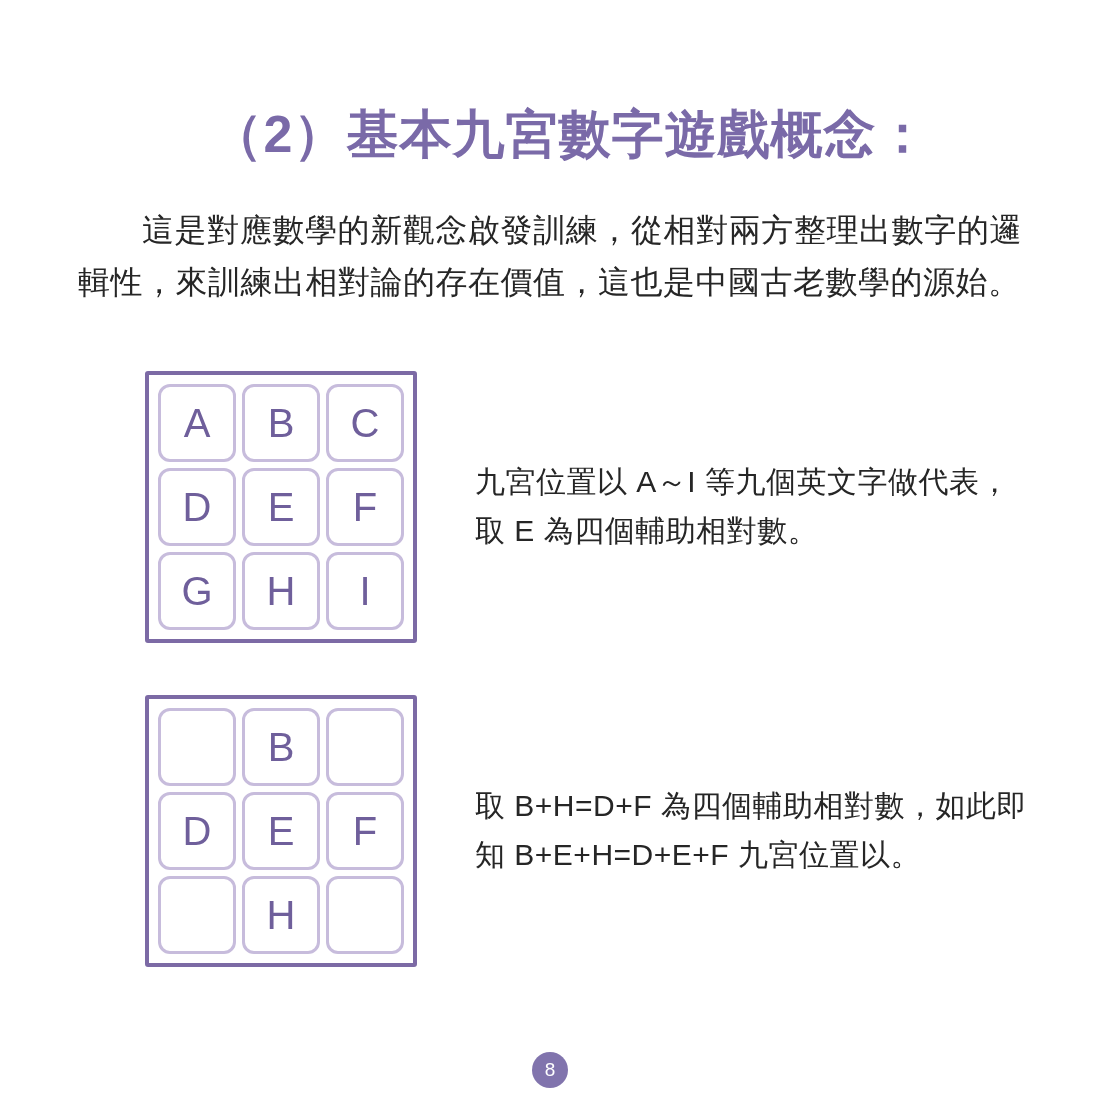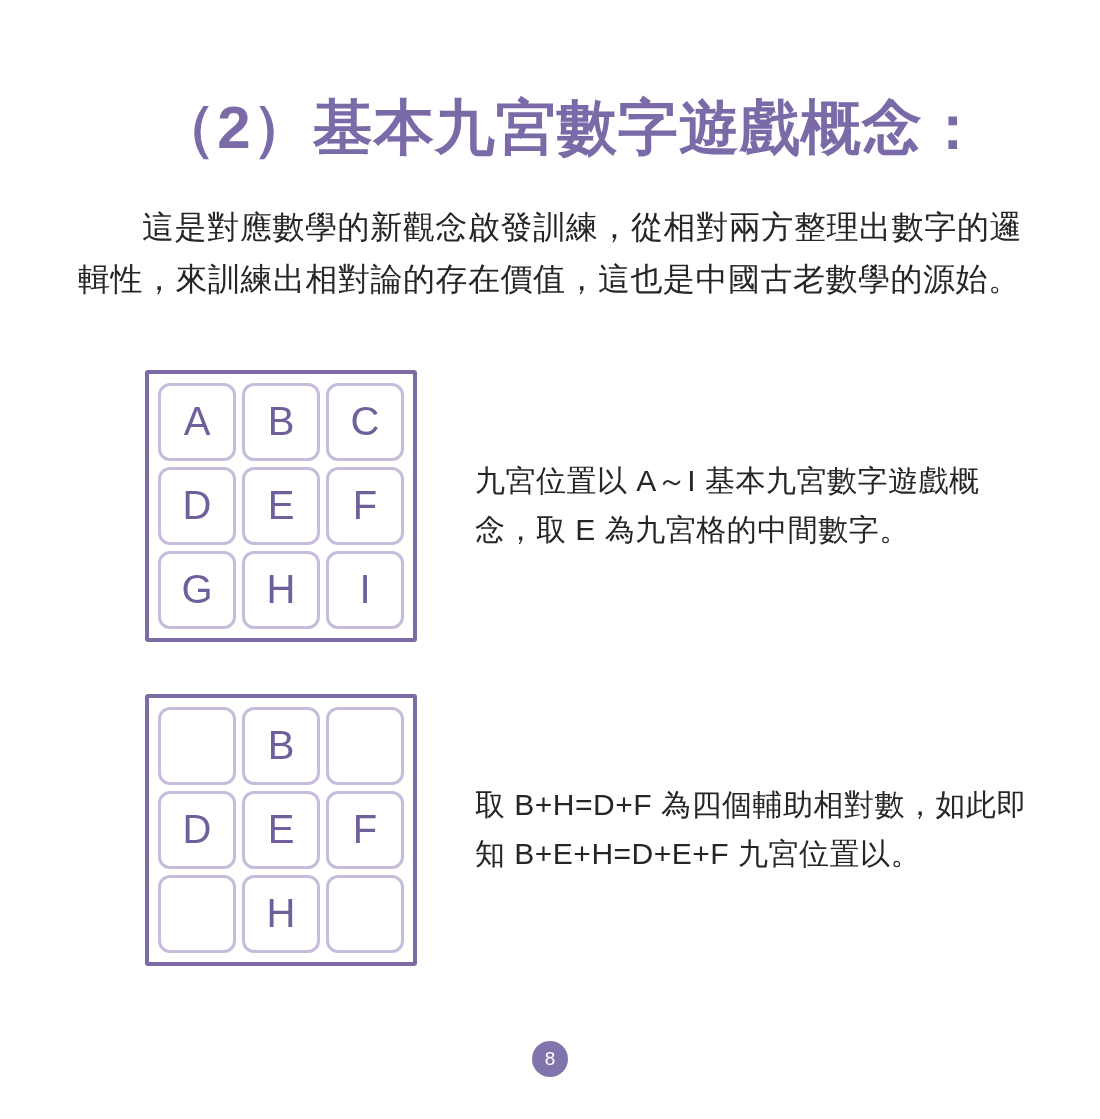--- a/index.html
+++ b/index.html
@@ -19,39 +19,38 @@
     position: relative;
     width: 1100px;
     height: 1119px;
     box-sizing: border-box;
   }
 
   
   .section-title {
     text-align: center;
     color: #7a6aa8;
-    font-size: 60px;
+    font-size: 52px;
     font-weight: bold;
     letter-spacing: 1px;
-    margin: 0;
+    margin: 11px;
     padding-top: 92px;
     line-height: 1.2;
     padding-left: 40px;
   }
 
   
   .body-para {
     font-size: 32px;
     line-height: 1.62;
     color: #262626;
     margin: 40px 78px 0 78px;
     text-align: justify;
     text-indent: 2em;
     letter-spacing: 0.5px;
-    font-family: Liberation Mono, monospace;
   }
 
   
   .block {
     display: flex;
     align-items: center;
     margin-left: 145px;
     margin-right: 70px;
   }
   .block-1 { margin-top: 62px; }
@@ -129,21 +128,21 @@
       <div class="cell">A</div>
       <div class="cell">B</div>
       <div class="cell">C</div>
       <div class="cell">D</div>
       <div class="cell">E</div>
       <div class="cell">F</div>
       <div class="cell">G</div>
       <div class="cell">H</div>
       <div class="cell">I</div>
     </div>
-    <div class="caption">九宮位置以 A～I 基本九宮數字遊戲概念，取 E 為九宮格的中間數字。</div>
+    <div class="caption">九宮位置以 A～I 等九個英文字做代表，取 E 為四個輔助相對數。</div>
   </div>
 
   <div class="block block-2">
     <div class="grid">
       <div class="cell empty"></div>
       <div class="cell">B</div>
       <div class="cell empty"></div>
       <div class="cell">D</div>
       <div class="cell">E</div>
       <div class="cell">F</div>

